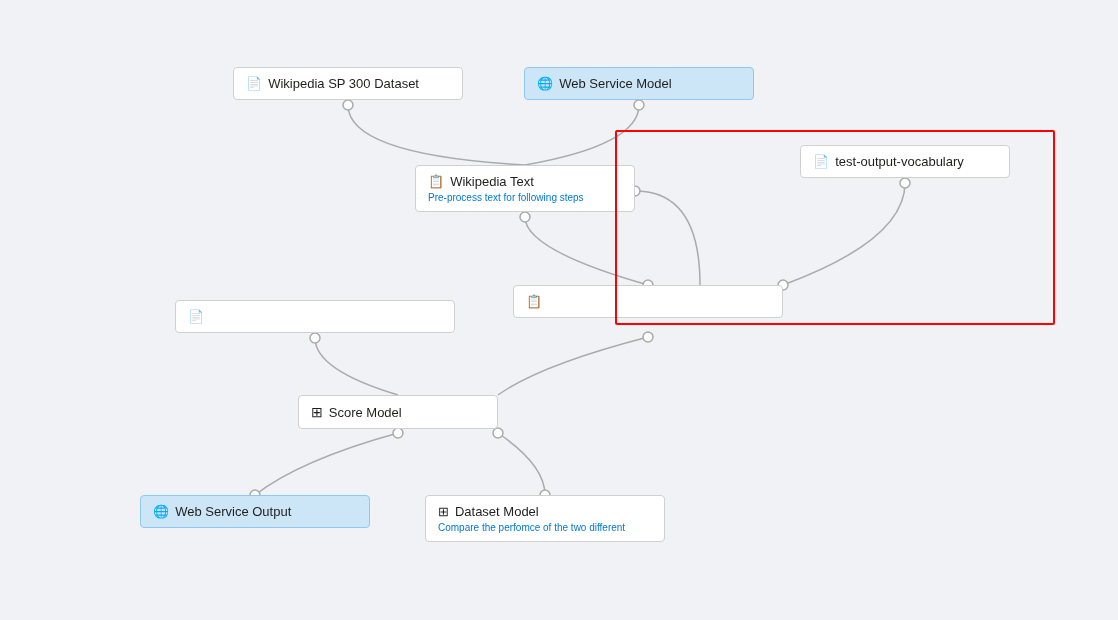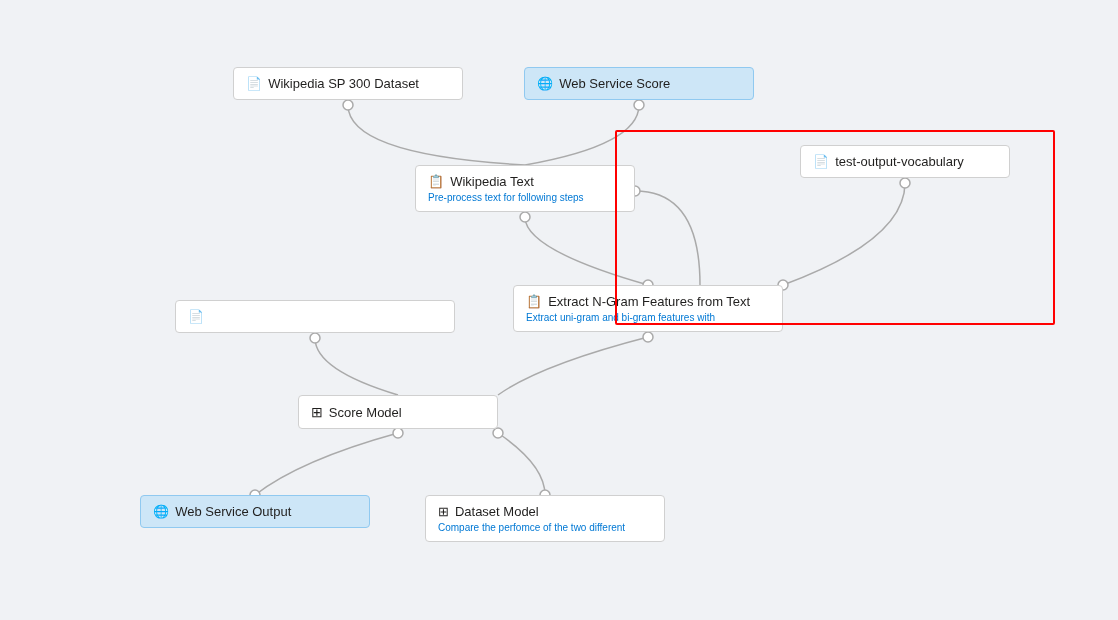--- a/index.html
+++ b/index.html
@@ -109,21 +109,21 @@
   <div class="node" style="left:233px; top:67px; width:230px;">
     <div class="node-title">
       <span>📄</span>
       <span>Wikipedia SP 300 Dataset</span>
     </div>
   </div>
 
   <div class="node node-blue" style="left:524px; top:67px; width:230px;">
     <div class="node-title">
       <span>🌐</span>
-      <span>Web Service Score</span>
+      <span>Web Service Model</span>
     </div>
   </div>
 
   <div class="node" style="left:415px; top:165px; width:220px;">
     <div class="node-title">
       <span>📋</span>
       <span>Wikipedia Text</span>
     </div>
     <div class="node-subtitle">Pre-process text for following steps</div>
   </div>
@@ -137,23 +137,21 @@
 
   <div class="node" style="left:175px; top:300px; width:280px;">
     <div class="node-title">
       <span>📄</span>
     </div>
   </div>
 
   <div class="node" style="left:513px; top:285px; width:270px;">
     <div class="node-title">
       <span>📋</span>
-      <span>Extract N-Gram Features from Text</span>
     </div>
-    <div class="node-subtitle">Extract uni-gram and bi-gram features with</div>
   </div>
 
   <div class="node" style="left:298px; top:395px; width:200px;">
     <div class="node-title">
       <span style="font-size:14px;">⊞</span>
       <span>Score Model</span>
     </div>
   </div>
 
   <div class="node node-blue" style="left:140px; top:495px; width:230px;">

